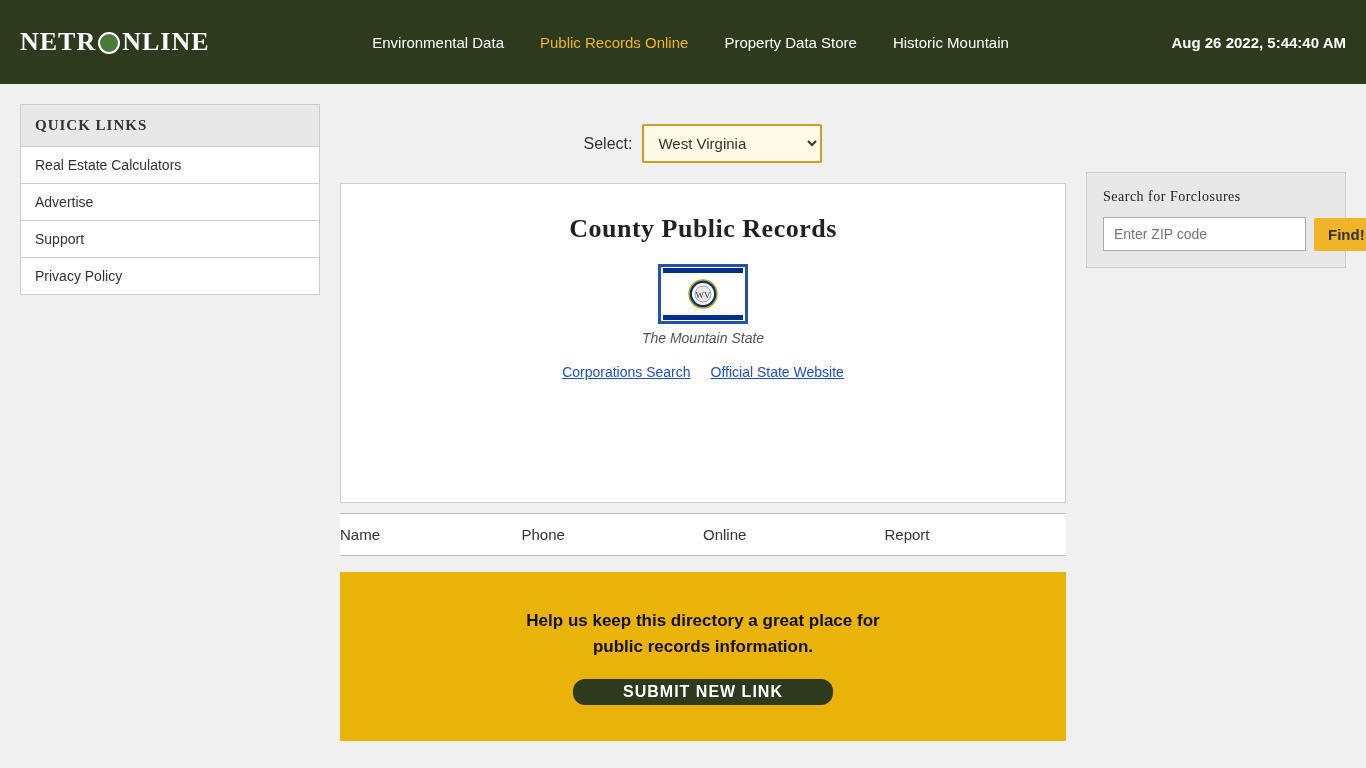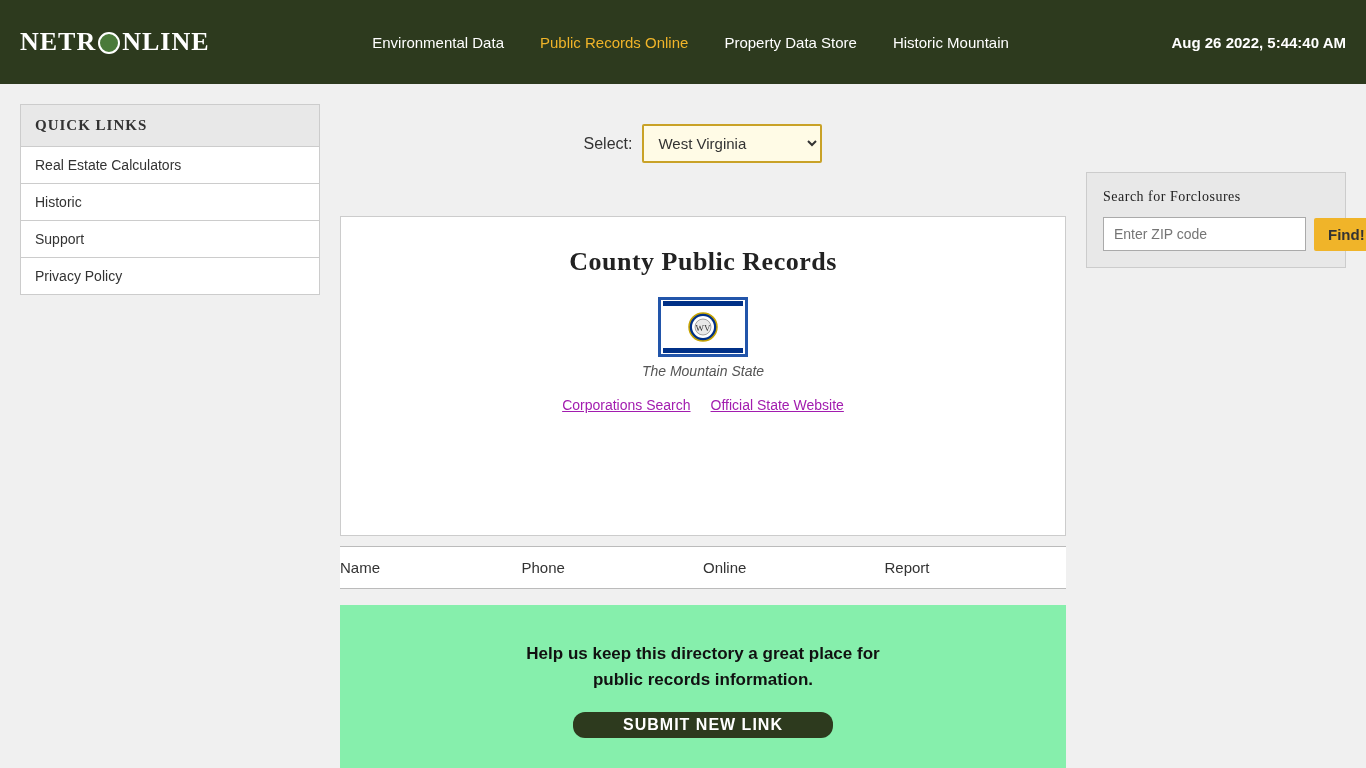--- a/index.html
+++ b/index.html
@@ -151,21 +151,20 @@
       cursor: pointer;
       min-width: 180px;
     }
 
     
     .records-box {
       background: #fff;
       border: 1px solid #ccc;
       padding: 30px 20px;
       min-height: 320px;
-      margin-top: 33px;
     }
 
     .records-title {
       text-align: center;
       font-family: Georgia, serif;
       font-size: 26px;
       font-weight: bold;
       color: #222;
       margin-bottom: 20px;
       letter-spacing: 0.5px;
@@ -203,21 +202,21 @@
     }
 
     .state-links {
       display: flex;
       justify-content: center;
       gap: 20px;
       margin-top: 16px;
     }
 
     .state-links a {
-      color: #a21caf;
+      color: #1d4ed8;
       font-size: 14px;
     }
 
     
     .table-header {
       display: grid;
       grid-template-columns: 2fr 2fr 2fr 2fr;
       padding: 12px 0;
       border-top: 1px solid #bbb;
       border-bottom: 1px solid #bbb;
@@ -226,21 +225,21 @@
     }
 
     .table-header span {
       font-size: 15px;
       color: #333;
       font-weight: normal;
     }
 
     
     .cta-box {
-      background: #86efac;
+      background: #eab308;
       padding: 36px 20px;
       text-align: center;
       margin-top: 16px;
     }
 
     .cta-text {
       font-size: 17px;
       font-weight: bold;
       color: #111;
       margin-bottom: 20px;
@@ -326,21 +325,21 @@
 
 <div class="page-body">
 
   <div class="sidebar">
     <div class="sidebar-title">Quick Links</div>
     <ul class="sidebar-list">
       <li>
         <a href="#">Real Estate Calculators</a>
       </li>
       <li>
-        <a href="#">Historic</a>
+        <a href="#">Advertise</a>
       </li>
       <li>
         <a href="#">Support</a>
       </li>
       <li>
         <a href="#">Privacy Policy</a>
       </li>
     </ul>
   </div>
 

